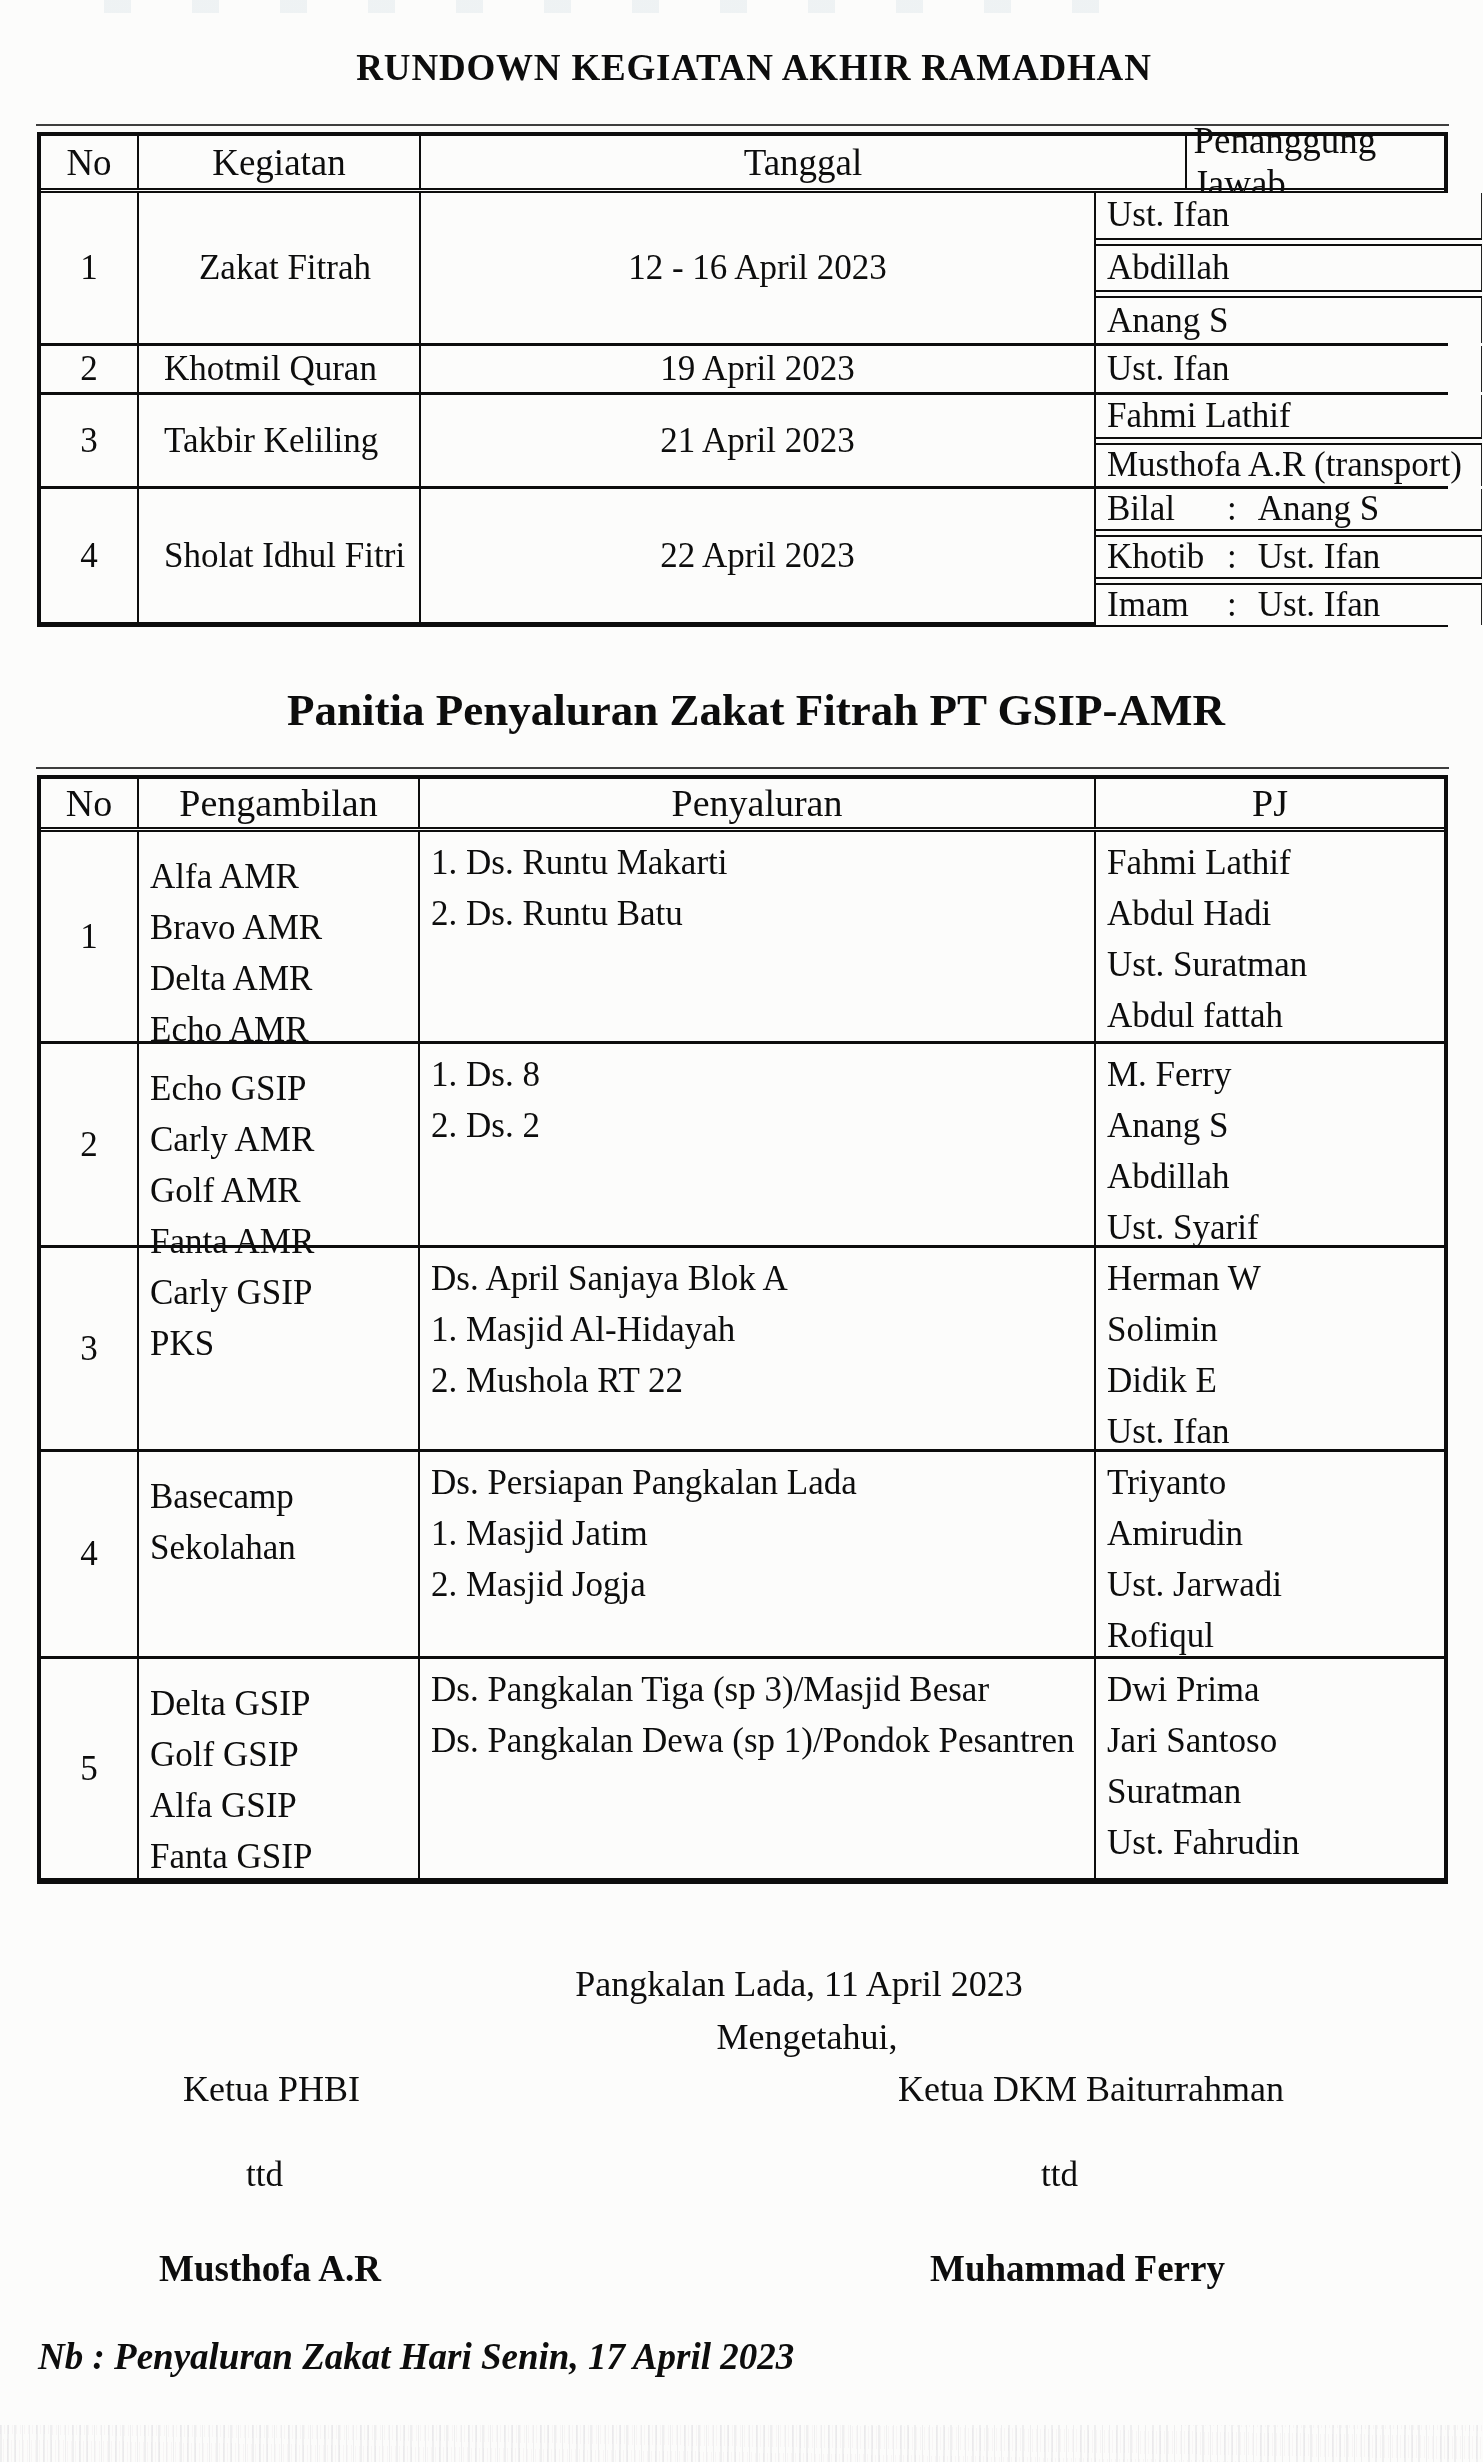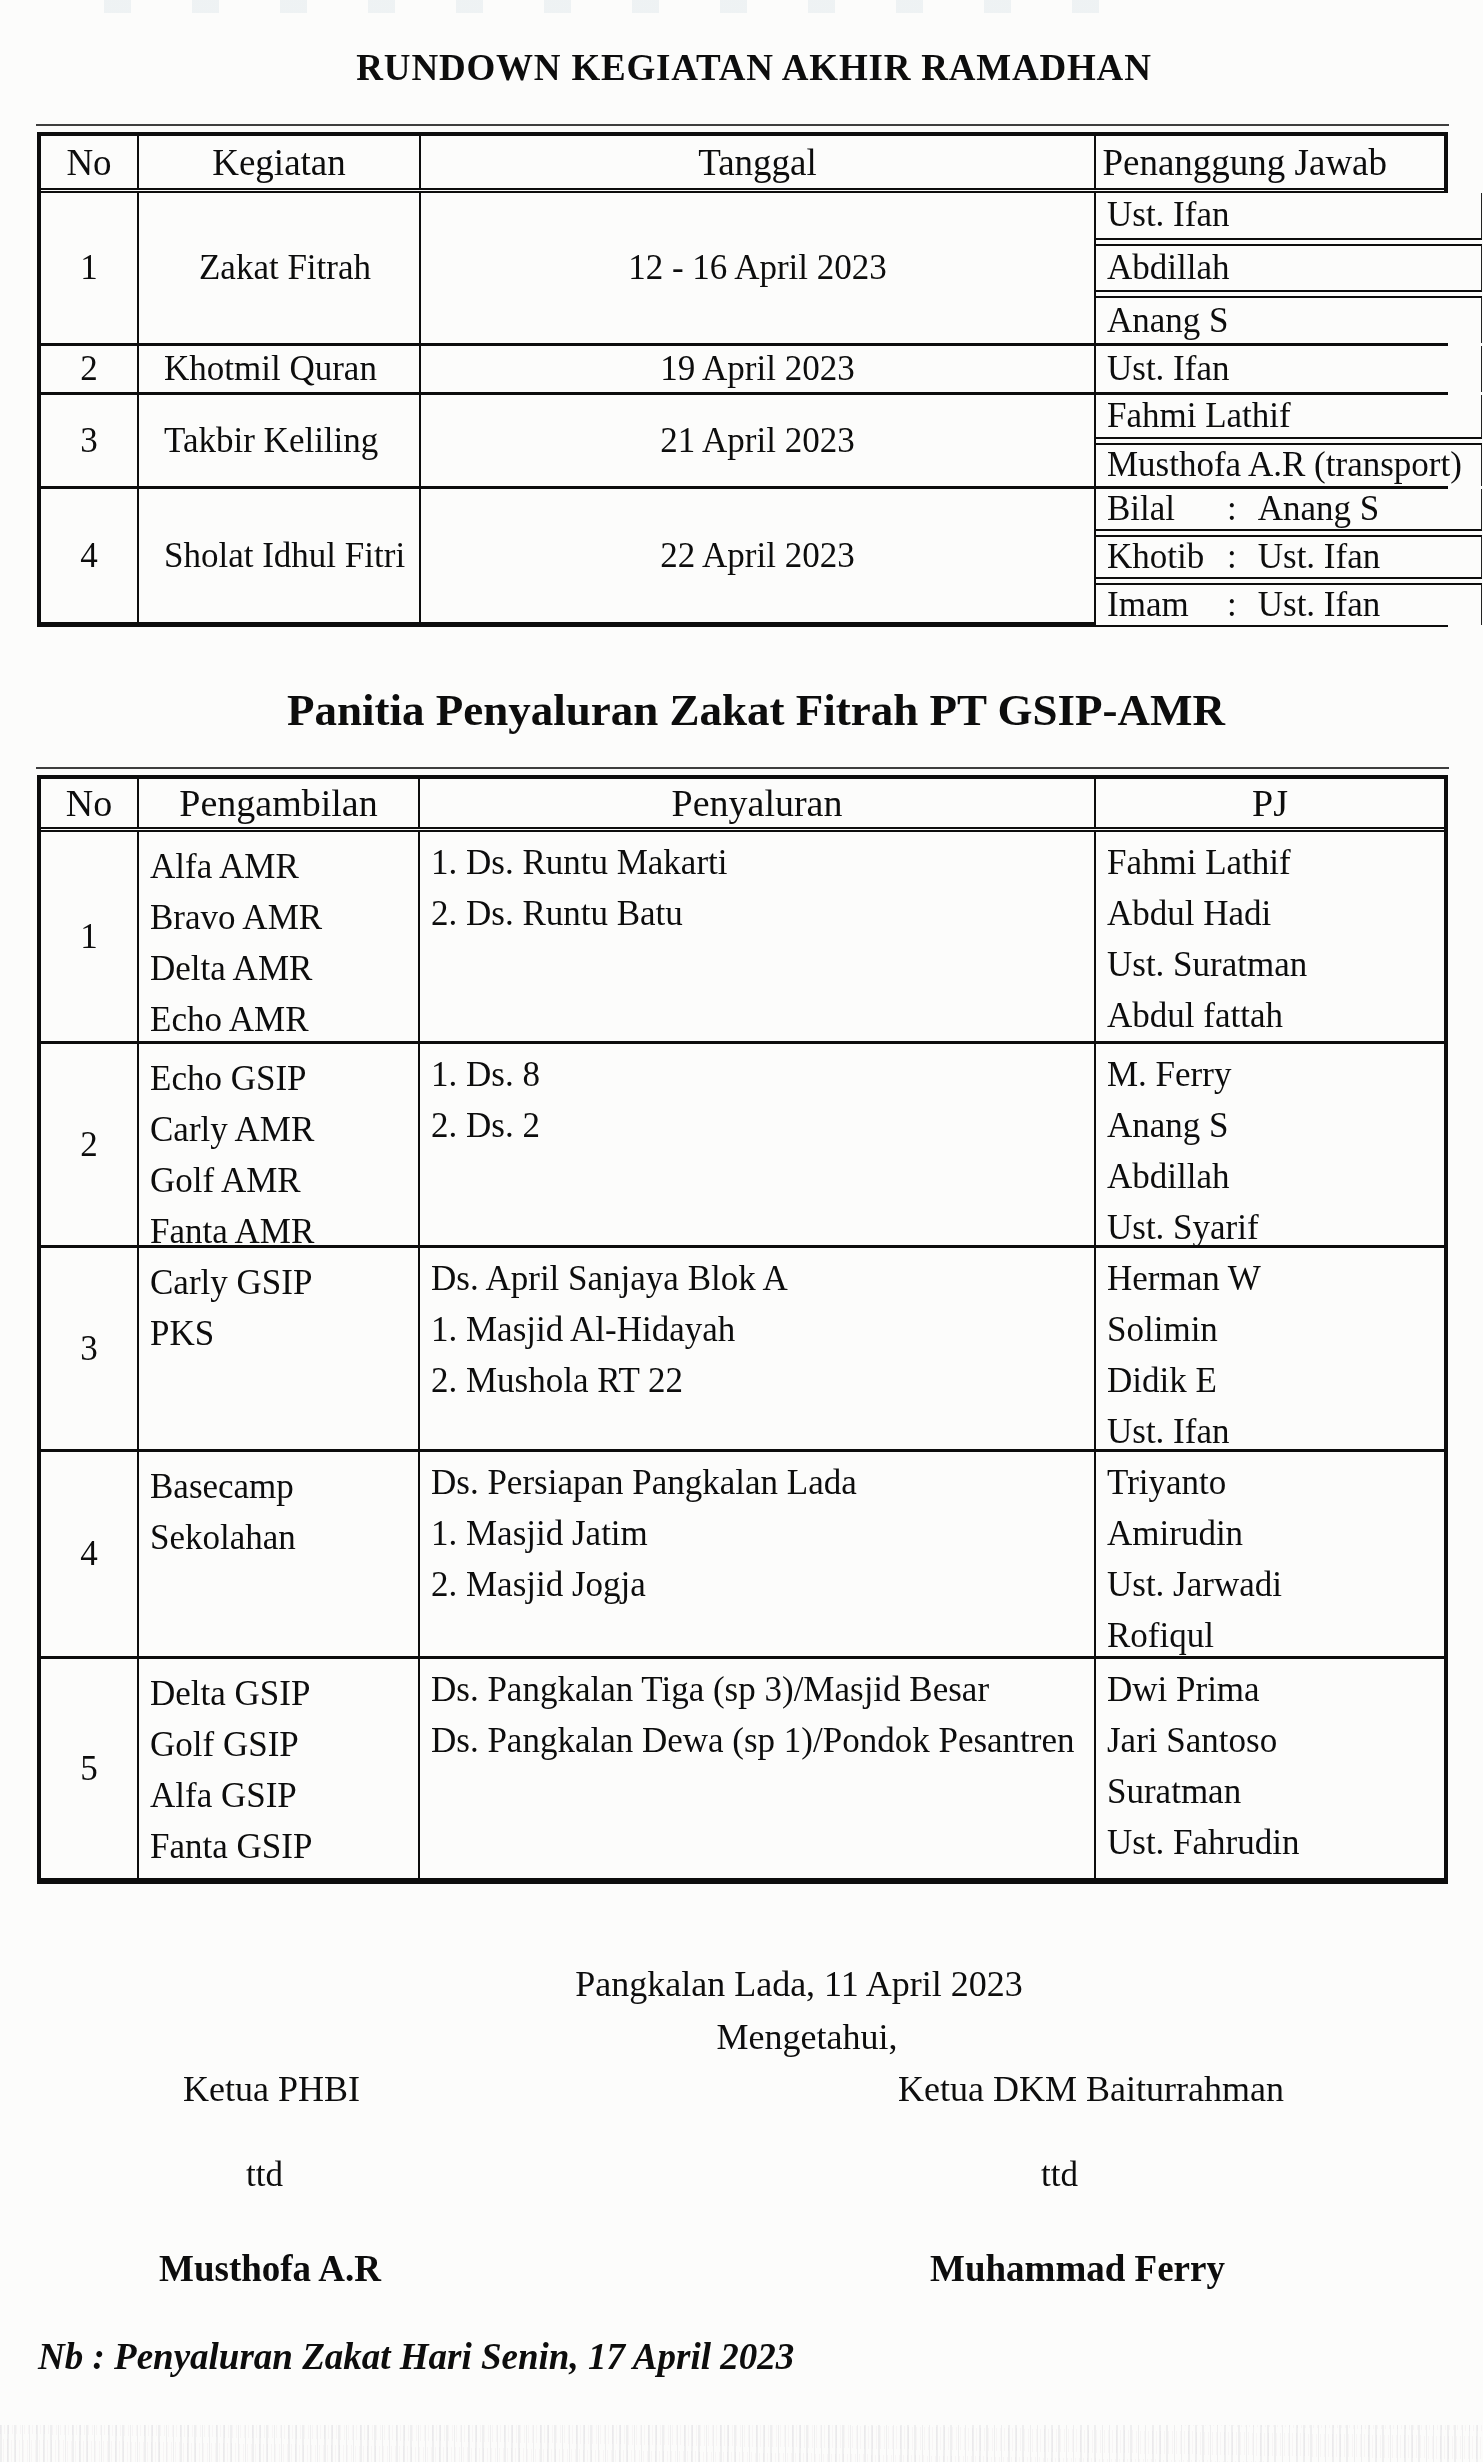--- a/index.html
+++ b/index.html
@@ -37,21 +37,21 @@
     border-bottom:5.6px double var(--ink);
   }
   .brow{ display:flex; border-top:3.2px solid var(--ink); position:relative; }
   .brow.first{ border-top:none; }
 
   
   .t1{ top:132px; }
   .t1 .hrow{ height:57px; font-size:37px; }
   .t1 .h-no{ width:96px; text-align:center; flex-shrink:0;}
   .t1 .h-keg{ width:282px; text-align:center; flex-shrink:0; border-left:2.4px solid var(--ink); align-self:stretch; display:flex; align-items:center; justify-content:center;}
-  .t1 .h-tgl{ width:675px; text-align:center; flex-shrink:0; border-left:2.4px solid var(--ink); align-self:stretch; display:flex; align-items:center; justify-content:center;}
+  .t1 .h-tgl{ width:766px; text-align:center; flex-shrink:0; border-left:2.4px solid var(--ink); align-self:stretch; display:flex; align-items:center; justify-content:center;}
   .t1 .h-pj{ flex:1; border-left:2.4px solid var(--ink); align-self:stretch; display:flex; align-items:center; padding-left:6.4px;}
   .t1 .c-no{ width:96px; flex-shrink:0; display:flex; align-items:center; justify-content:center; font-size:35px;}
   .t1 .c-keg{ width:282px; flex-shrink:0; border-left:2.4px solid var(--ink); display:flex; align-items:center; padding-left:25px; font-size:35px; white-space:nowrap;}
   .t1 .c-tgl{ width:675px; flex-shrink:0; border-left:2.4px solid var(--ink); display:flex; align-items:center; justify-content:center; font-size:35px; white-space:nowrap;}
   .t1 .c-pj{
     width:388px; flex-shrink:0; margin-right:-37px; z-index:2;
     border-left:2.4px solid var(--ink); background:var(--paper);
     display:flex; flex-direction:column; gap:4px;
   }
   .pj-box{
@@ -68,21 +68,21 @@
   .pj-sep{ display:inline-block; margin-right:21px; }
 
   
   .t2{ top:775px; border-bottom-width:6.4px; }
   .t2 .hrow{ height:53px; font-size:38px; }
   .t2 .h2-no{ width:96px; text-align:center; flex-shrink:0;}
   .t2 .h2-amb{ width:281px; text-align:center; flex-shrink:0; border-left:2.4px solid var(--ink); align-self:stretch; display:flex; align-items:center; justify-content:center;}
   .t2 .h2-pen{ width:676px; text-align:center; flex-shrink:0; border-left:2.4px solid var(--ink); align-self:stretch; display:flex; align-items:center; justify-content:center;}
   .t2 .h2-pj{ flex:1; border-left:2.4px solid var(--ink); align-self:stretch; display:flex; align-items:center; justify-content:center;}
   .t2 .c2-no{ width:96px; flex-shrink:0; display:flex; align-items:center; justify-content:center; font-size:35px;}
-  .t2 .c2-amb{ width:281px; flex-shrink:0; border-left:2.4px solid var(--ink); padding-top:9px;}
+  .t2 .c2-amb{ width:281px; flex-shrink:0; border-left:2.4px solid var(--ink); padding-top:19px;}
   .t2 .c2-pen{ width:676px; flex-shrink:0; border-left:2.4px solid var(--ink); padding-top:4.8px;}
   .t2 .c2-pj{ flex:1; border-left:2.4px solid var(--ink); padding-top:4.8px;}
   .line{ line-height:51px; padding-left:11px; font-size:35px; white-space:nowrap; }
   .q1{ height:209px; } .q2{ height:204px; } .q3{ height:204px; } .q4{ height:207px; } .q5{ height:222px; }
 
   
   .f-abs{ position:absolute; font-size:36px; white-space:nowrap; }
   .f-center{ transform:translateX(-50%); }
   .f-date{ top:1963px; left:799px; }
   .f-meng{ top:2016px; left:807px; }

